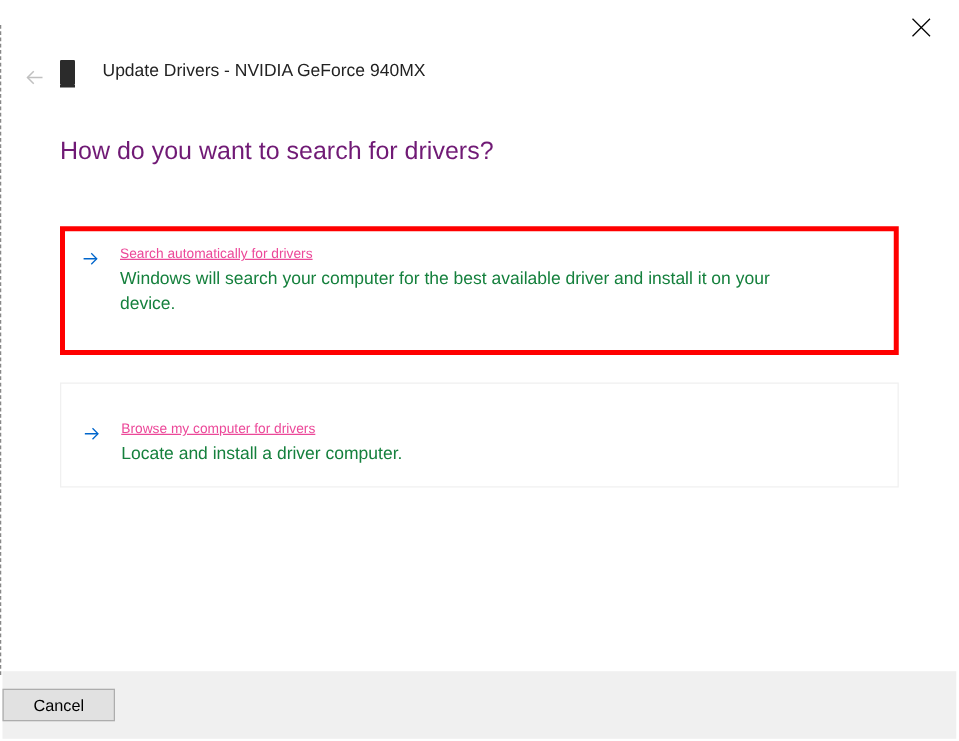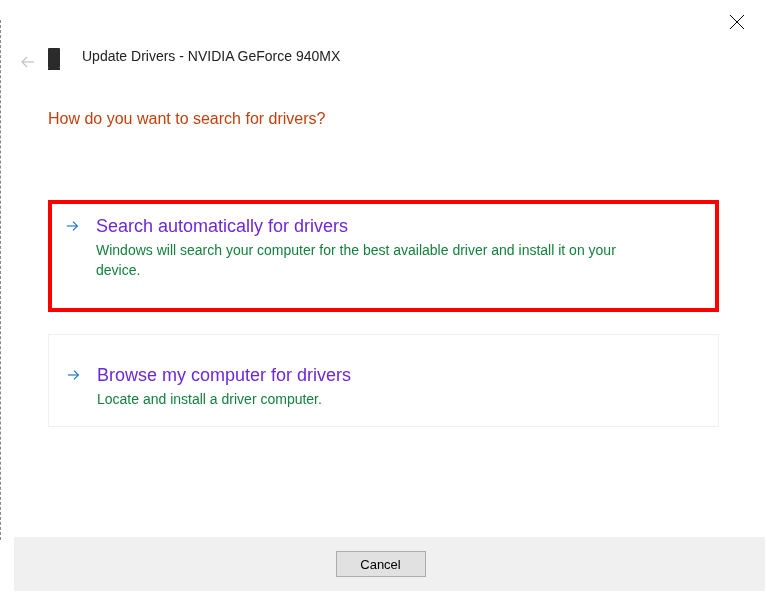--- a/index.html
+++ b/index.html
@@ -54,24 +54,24 @@
       font-size: 14px;
       color: #222;
     }
     .main {
       position: absolute;
       top: 110px;
       left: 48px;
       right: 48px;
     }
     .heading {
-      font-size: 16px;
-      color: #c2410c;
+      font-size: 20px;
+      color: #701a75;
       font-weight: 400;
-      margin-bottom: 72px;
+      margin-bottom: 48px;
     }
     .option {
       padding: 30px 18px 16px 18px;
       margin-bottom: 22px;
       cursor: pointer;
       border: 1px solid #f0f0f0;
       display: flex;
       gap: 12px;
     }
     .option.highlighted {
@@ -79,43 +79,43 @@
       padding: 12px 16px 28px 14px;
     }
     .arrow-col {
       width: 18px;
       padding-top: 3px;
       color: #0066cc;
       flex-shrink: 0;
     }
     .option-body { flex: 1; }
     .option-title {
-      font-size: 18px;
-      color: #6d28d9;
+      font-size: 11px;
+      color: #ec4899;
       font-weight: 400;
       margin-bottom: 4px;
+      text-decoration: underline;
     }
     .option-desc {
       font-size: 14px;
       color: #15803d;
       line-height: 1.4;
       max-width: 560px;
     }
     .footer {
       position: absolute;
       left: 2px;
       right: 2px;
       bottom: 2px;
       height: 54px;
       background: #f0f0f0;
       display: flex;
       align-items: center;
-      justify-content: center;
+      justify-content: flex-start;
       padding-right: 18px;
-      margin-left: 12px;
     }
     .cancel-btn {
       width: 90px;
       height: 26px;
       background: #e1e1e1;
       border: 1px solid #adadad;
       font-size: 13px;
       font-family: inherit;
       cursor: pointer;
     }

